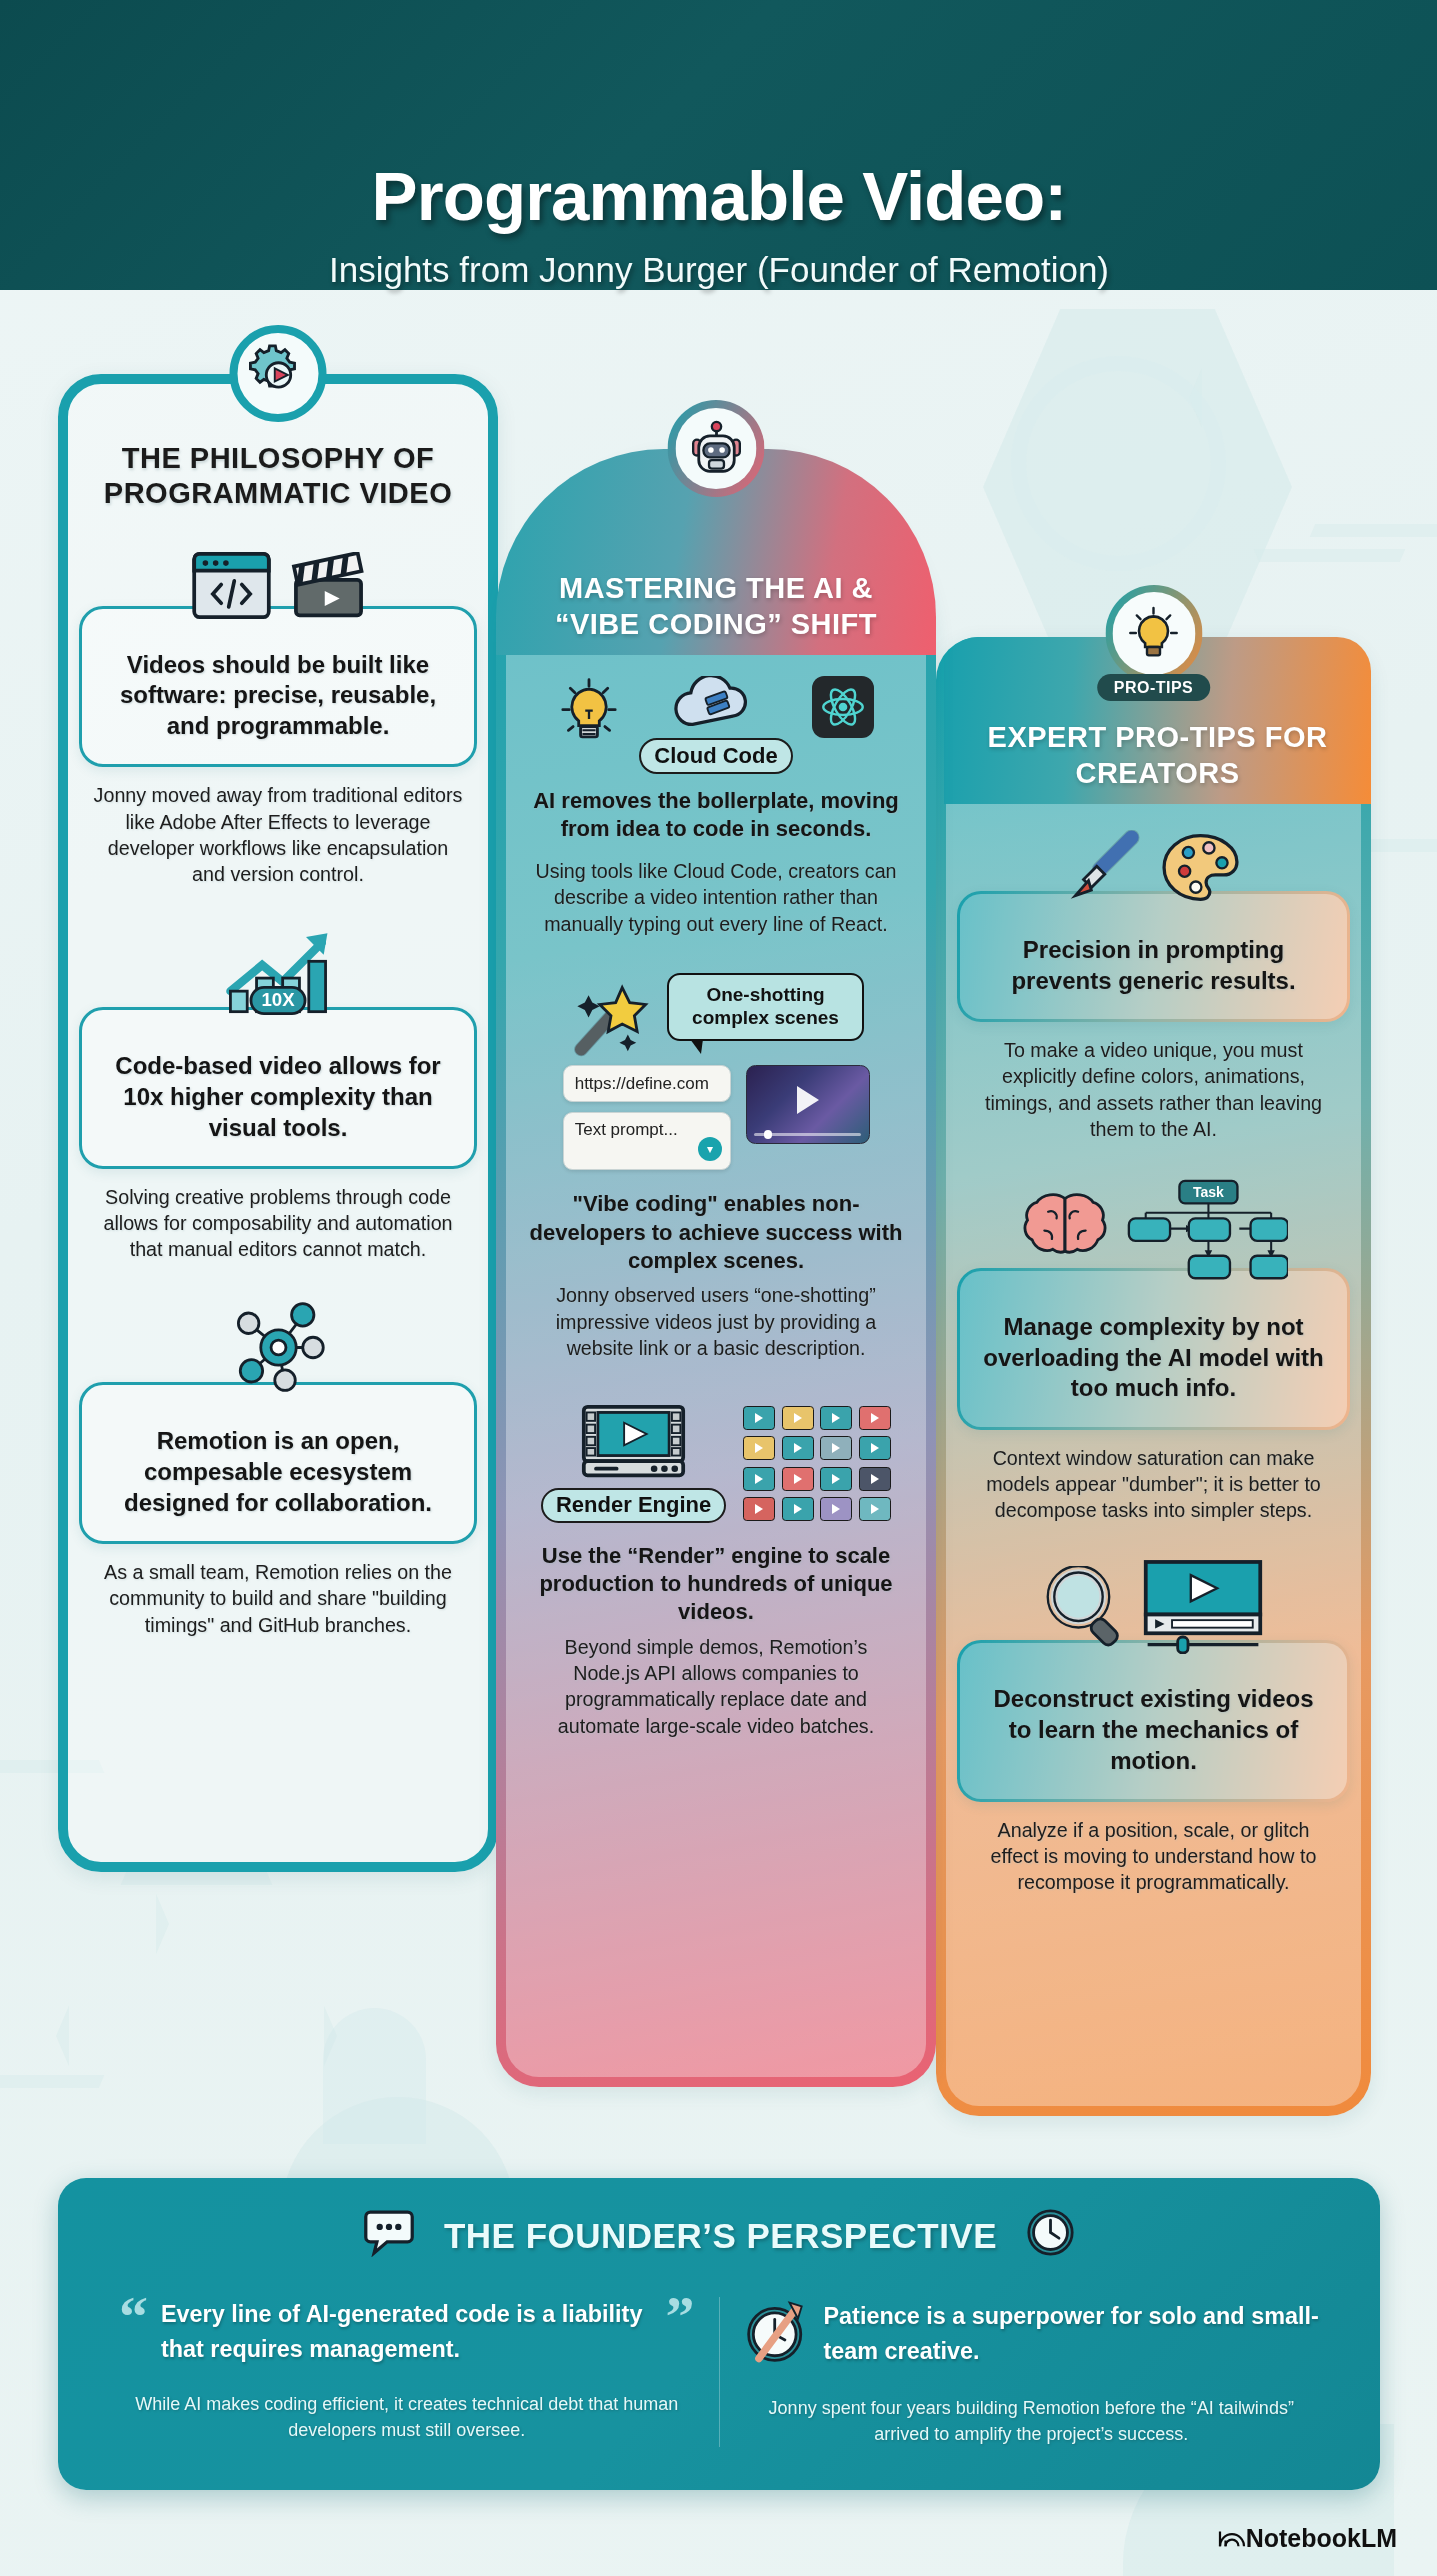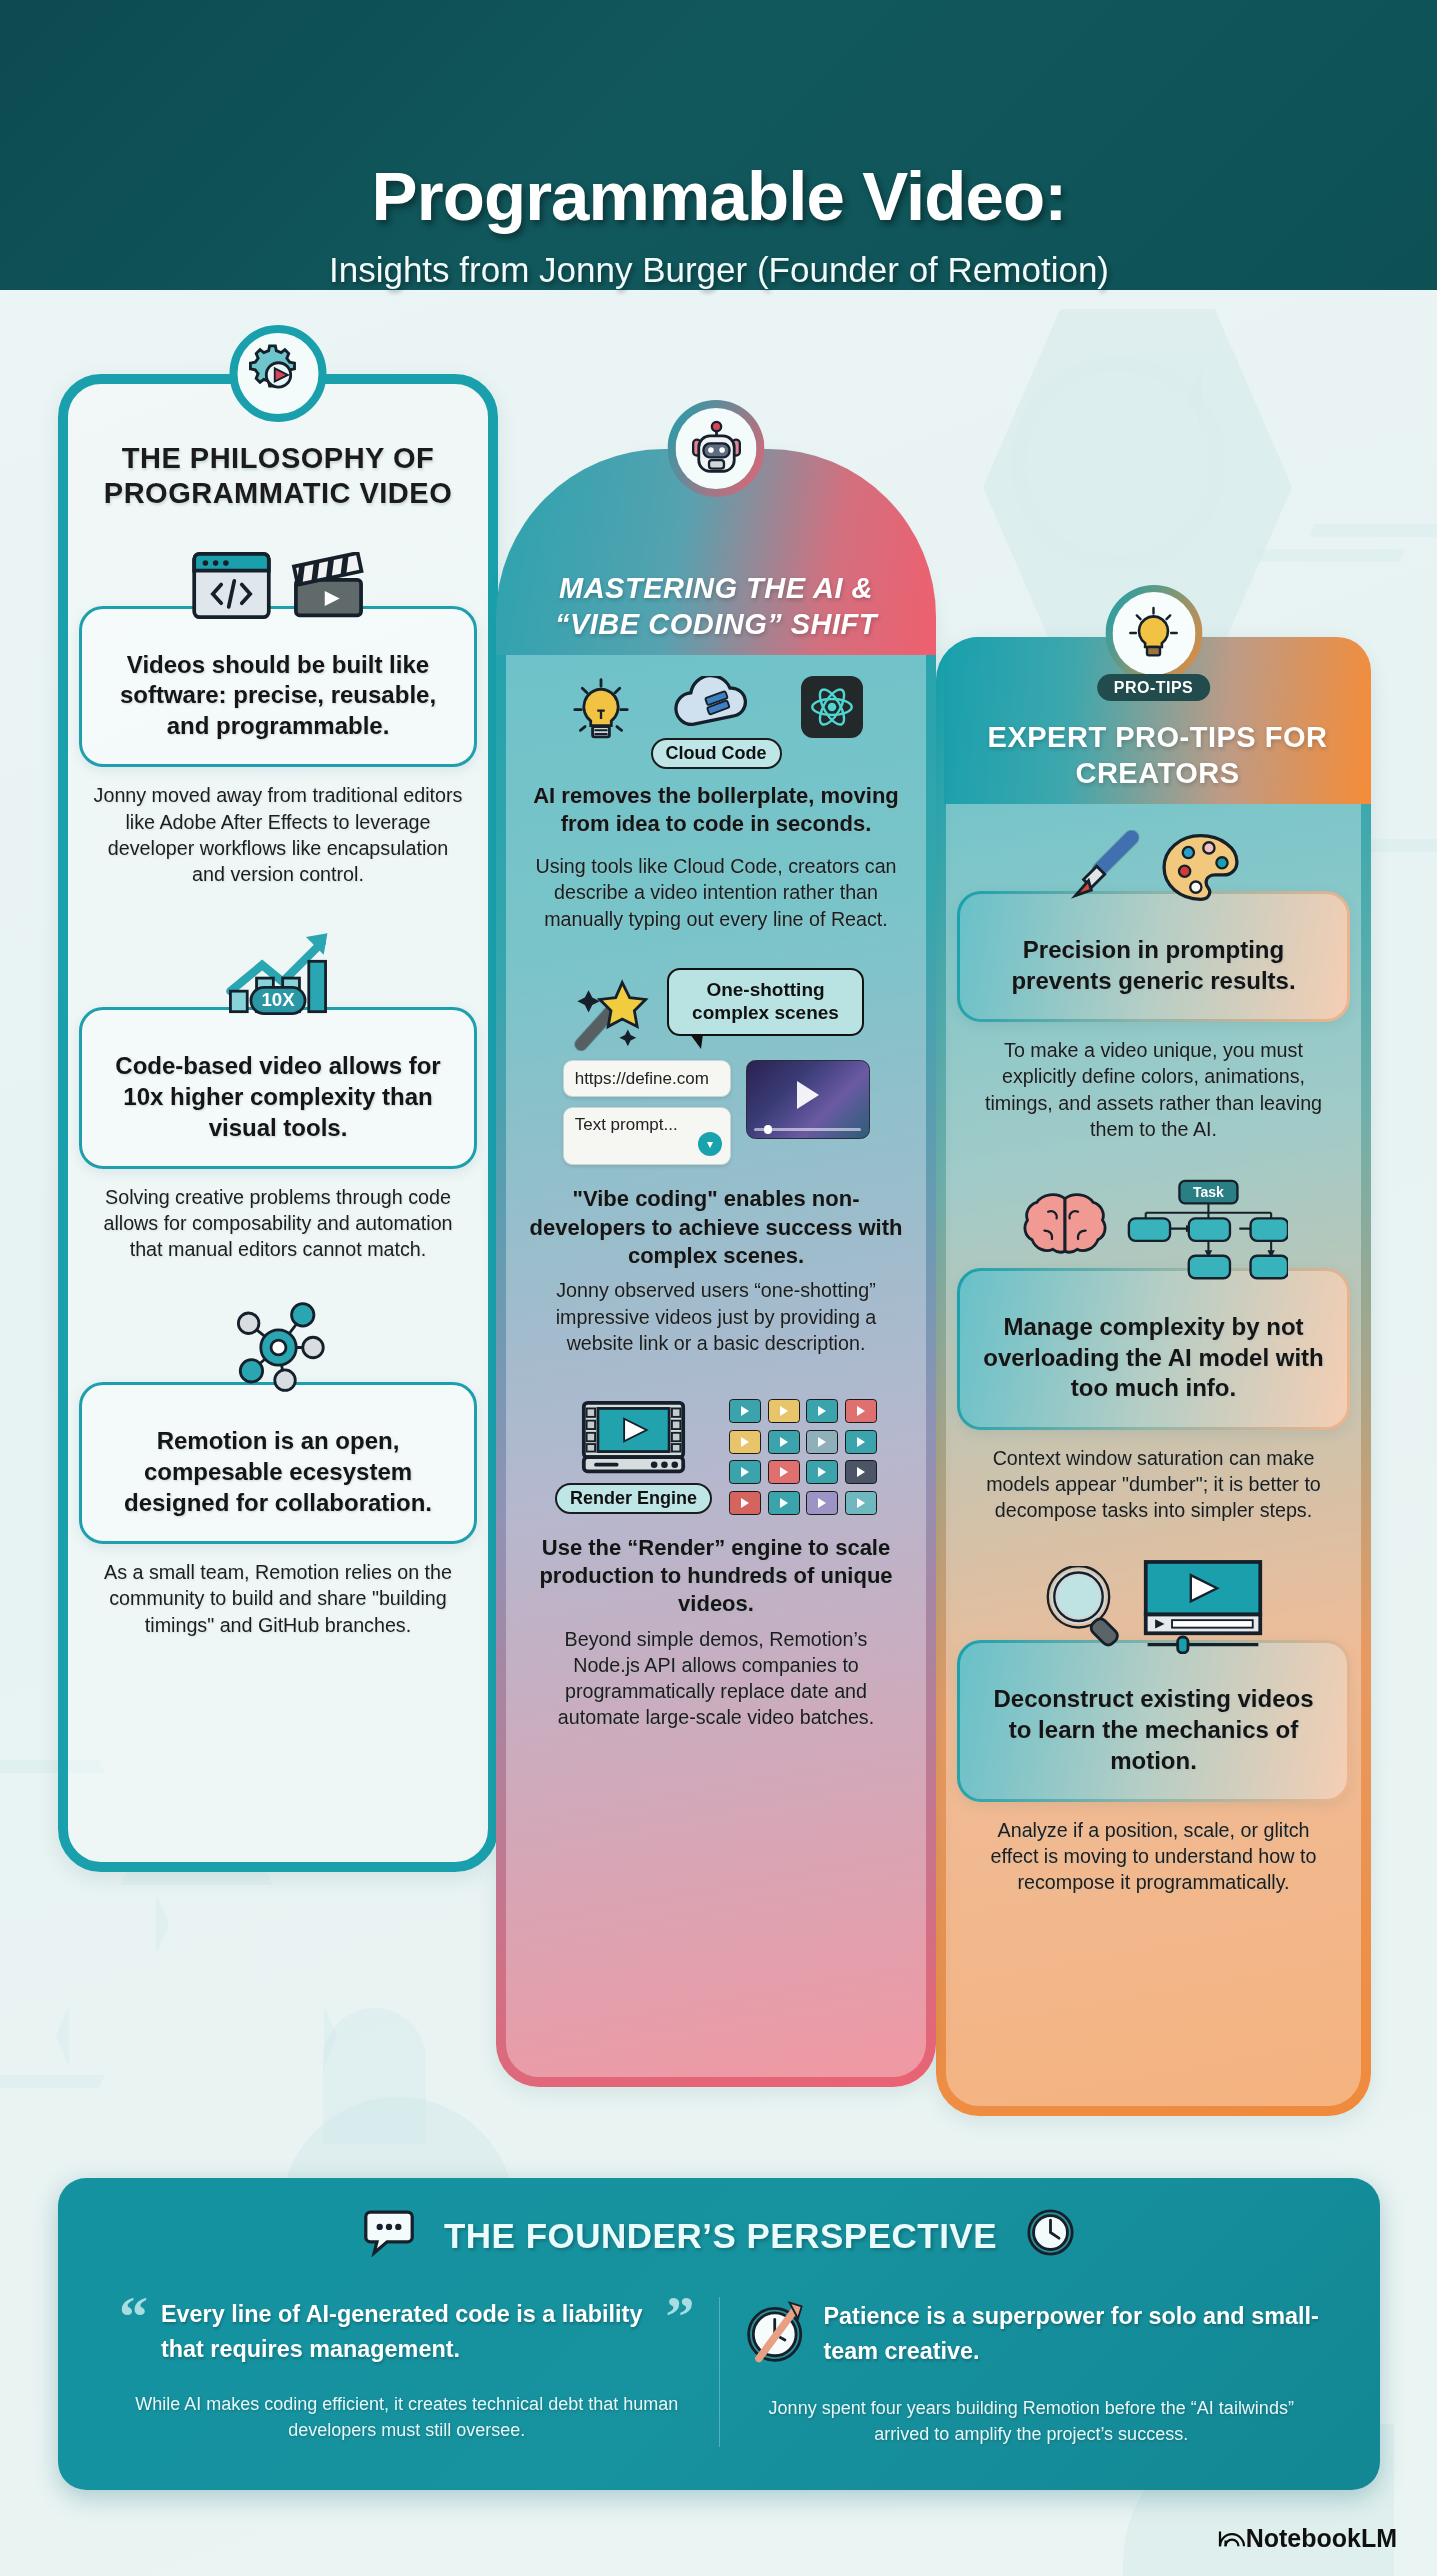--- a/index.html
+++ b/index.html
@@ -110,21 +110,20 @@
      text-shadow: 0.9px 1.9px 2.8px rgba(150,170,175,.45); }
   .col-title.light { color:#fff; font-size:29px;
      text-shadow: 0.9px 1.9px 4.7px rgba(0,0,0,.22); }
 
   .dome {
     position:absolute; left:0; right:0; top:0;
     height: 206px;
     border-radius: 168px 168px 0 0;
     display:flex; align-items:flex-end; justify-content:center;
     padding-bottom:13px;
-    font-style:italic;
   }
   .dome2 { background: linear-gradient(100deg,#2ba3ae 0%, #56a2b0 42%, #d2707f 75%, #ef5f6e 100%); }
   .banner3 {
     position:absolute; left:8px; right:0; top:0;
     height: 167px;
     border-radius: 34px 34px 0 0;
     background: linear-gradient(95deg,#19a0ad 0%, #3ea7ad 30%, #bd9b86 66%, #f58c38 100%);
     display:flex; align-items:flex-end; justify-content:center;
     padding-bottom:13px;
   }
@@ -202,21 +201,21 @@
     font-size: 25px; font-weight:600; color:#101010;
   }
 
   
   .pill {
     display:inline-block;
     border: 2.8px solid #1c1c1c;
     border-radius: 935px;
     background: #bfe6e6;
     padding: 2.8px 13px;
-    font-size: 18px; font-weight:800; color:#101010;
+    font-size: 22px; font-weight:800; color:#101010;
   }
   .pill-dark {
     display:inline-block;
     border-radius:935px; background:#214b4c;
     padding: 4.7px 17px;
     font-size:16px; font-weight:800; color:#fff; letter-spacing:0.5px;
   }
   .bubble {
     position:relative;
     border:2.8px solid #111; border-radius:13px;

